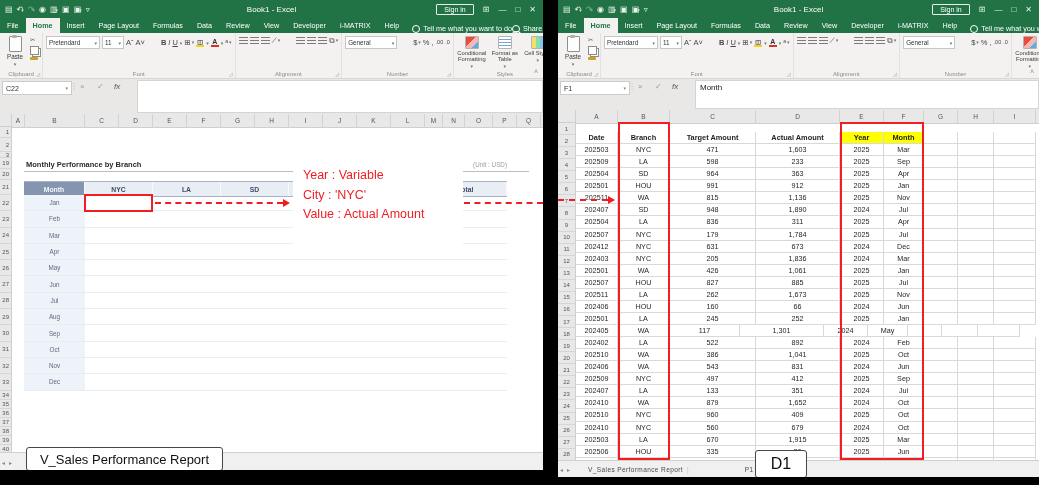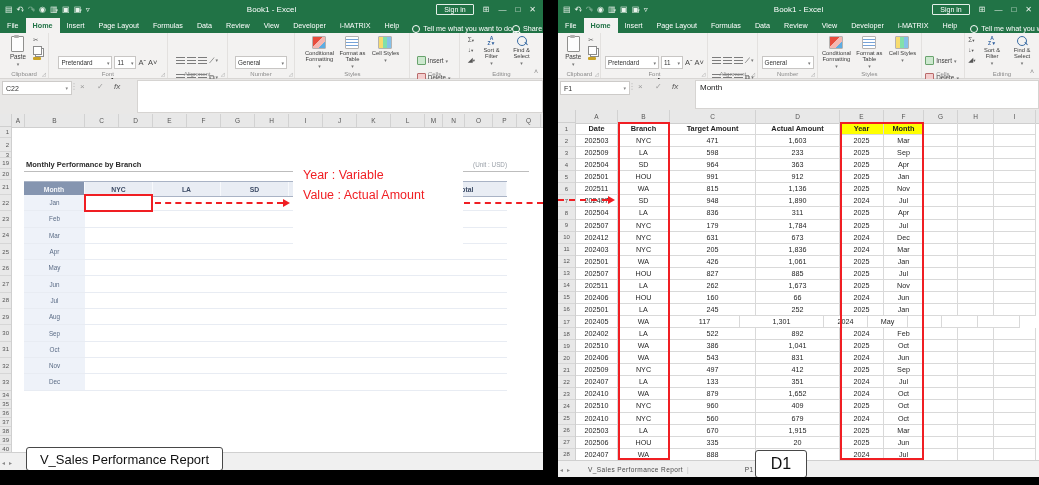--- a/index.html
+++ b/index.html
@@ -25,21 +25,21 @@
   .tellme{display:flex;align-items:center;gap:3px;font-size:7.2px;margin-left:6px;white-space:nowrap;}
   .bulb{width:6px;height:6px;border:1px solid #fff;border-radius:50%;display:inline-block;}
   .share{margin-left:auto;margin-right:8px;display:flex;align-items:center;gap:3px;font-size:7.2px;}
   .person{width:6px;height:6px;border:1px solid #fff;border-radius:50%;display:inline-block;position:relative;}
   .person:after{content:"";position:absolute;left:-1px;top:5px;width:7px;height:3px;border:1px solid #fff;border-bottom:none;border-radius:4px 4px 0 0;}
 
   .ribbon{height:45px;background:#f3f2f1;border-bottom:1px solid #d8d6d4;display:flex;position:relative;}
   .grp{position:relative;border-right:1px solid #e3e1df;padding:3px 3px 10px;display:flex;gap:3px;align-items:flex-start;flex-grow:1;justify-content:center;}
   .glabel{position:absolute;bottom:1px;left:0;right:0;text-align:center;font-size:6px;color:#8a8a8a;white-space:nowrap;}
   .gdlg{position:absolute;bottom:1px;right:2px;font-size:5px;color:#9a9a9a;}
-  .gcol{display:flex;flex-direction:column;gap:8px;margin-top:20px;}
+  .gcol{display:flex;flex-direction:row;gap:16px;}
   .grow{display:flex;align-items:center;gap:2px;}
   .sel{background:#fff;border:1px solid #c8c6c4;font-size:6.3px;color:#333;height:11px;display:inline-flex;align-items:center;padding:0 2px;gap:2px;white-space:nowrap;}
   .sel .dd,.mi .dd{font-size:5px;color:#777;}
   .mi{font-size:7.5px;color:#474747;line-height:9px;display:inline-flex;align-items:center;gap:1px;}
   .bigbtn{display:flex;flex-direction:column;align-items:center;width:24px;gap:1px;font-size:6.3px;color:#3b3b3b;}
   .clipicon{width:11px;height:14px;background:#fdfdfd;border:1px solid #90908e;border-radius:1px;position:relative;}
   .clipicon:before{content:"";position:absolute;left:2px;top:-2px;width:5px;height:3px;background:#b0afae;border-radius:1px;}
   .minicol{display:flex;flex-direction:column;gap:2px;font-size:6.5px;color:#555;}
   .sq2{width:7px;height:7px;border:1px solid #8c8c8c;background:#fff;box-shadow:2px 2px 0 -1px #fff,2px 2px 0 0 #8c8c8c;display:inline-block;}
   .brush{width:8px;height:3px;background:#c9a227;border-radius:1px;display:inline-block;}
@@ -94,21 +94,21 @@
   .months{position:absolute;left:24px;top:81px;width:483px;}
   .mrow{display:flex;border-bottom:1px solid #e8ecf3;box-sizing:border-box;height:16.3px;}
   .mcell{width:61px;box-sizing:border-box;background:#eef2f9;color:#5a6b85;font-size:6.3px;display:flex;align-items:center;justify-content:center;}
   .redcell{position:absolute;left:84px;top:80px;width:69px;height:18px;border:2px solid #f01e23;box-sizing:border-box;background:#fff;}
   .dash{position:absolute;height:0;border-top:2px dashed #f01e23;}
   .arrowhead{position:absolute;width:0;height:0;border-top:4px solid transparent;border-bottom:4px solid transparent;border-left:7px solid #f01e23;}
   .annotation{position:absolute;left:293px;top:42px;width:170px;height:93px;background:#fff;padding:10px 0 0 10px;box-sizing:border-box;}
   .annline{font-size:12.5px;line-height:19.5px;color:#f01e23;white-space:nowrap;}
 
   
-  .rgrid{position:absolute;left:18px;top:13px;}
+  .rgrid{position:absolute;left:18px;top:22px;}
   .rrow{display:flex;height:12.07px;box-sizing:border-box;}
   .rcell{box-sizing:border-box;border-right:1px solid #d9d9d9;border-bottom:1px solid #d9d9d9;font-size:7.2px;color:#1f1f1f;display:flex;align-items:center;justify-content:center;white-space:nowrap;overflow:hidden;}
   .rrow.hdr .rcell{font-weight:bold;font-size:7.4px;}
   .rcell.yellow{background:#ffff00;}
   .redbox{position:absolute;border:2px solid #f01e23;box-sizing:border-box;pointer-events:none;}
 
   
   .tabbar{position:absolute;left:0;right:0;background:#f0f0f0;border-top:1px solid #d0d0d0;display:flex;align-items:center;font-size:6.5px;color:#555;}
   #win-left .tabbar{top:452px;height:18px;}
   #win-right .tabbar{top:460px;height:17px;}
@@ -421,20 +421,21 @@
         <div class="mrow">
           <div class="mcell">Dec</div>
         </div>
       </div>
     <div class="unit-label">(Unit : USD)</div>
     <div class="redcell"></div>
     <div class="dash" style="left:155px;top:88px;width:128px;"></div>
     <div class="arrowhead" style="left:283px;top:85px;"></div>
     <div class="annotation">
       <div class="annline">Year : Variable</div>
+      <div class="annline">City : 'NYC'</div>
       <div class="annline">Value : Actual Amount</div>
     </div>
     <div class="dash" style="left:464px;top:88px;width:79px;"></div>
   </div>
   <div class="tabbar">
     <span class="tnav">◂</span>
     <span class="tnav">▸</span>
   </div>
   <div class="biglabel" id="lw-sheetlabel">V_Sales Performance Report</div>
 </div>

